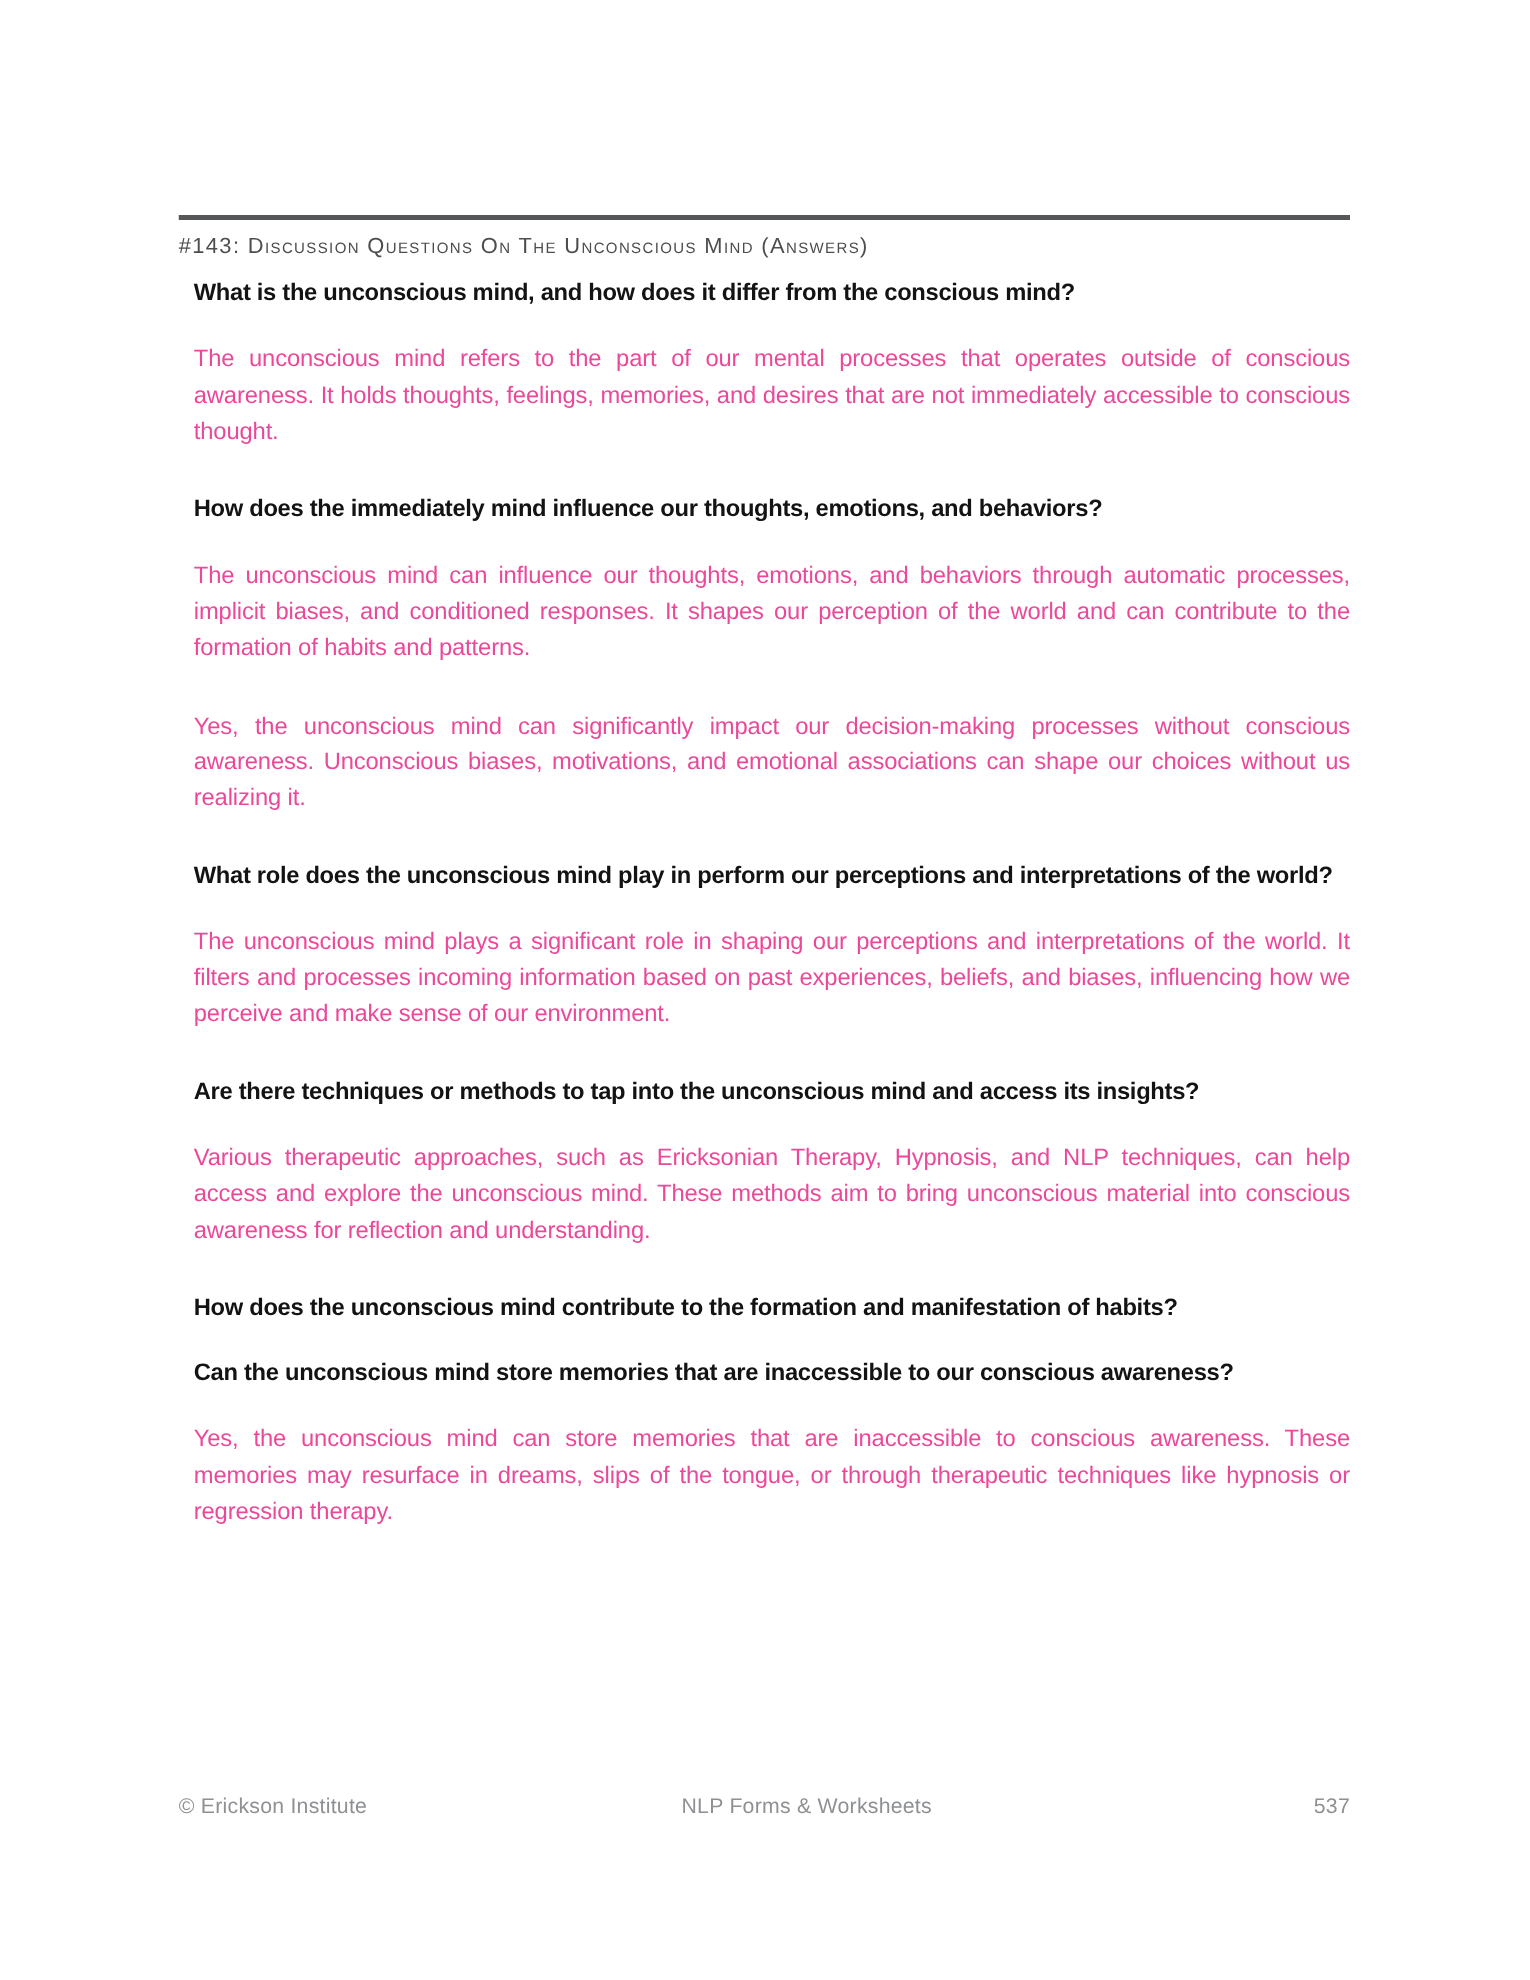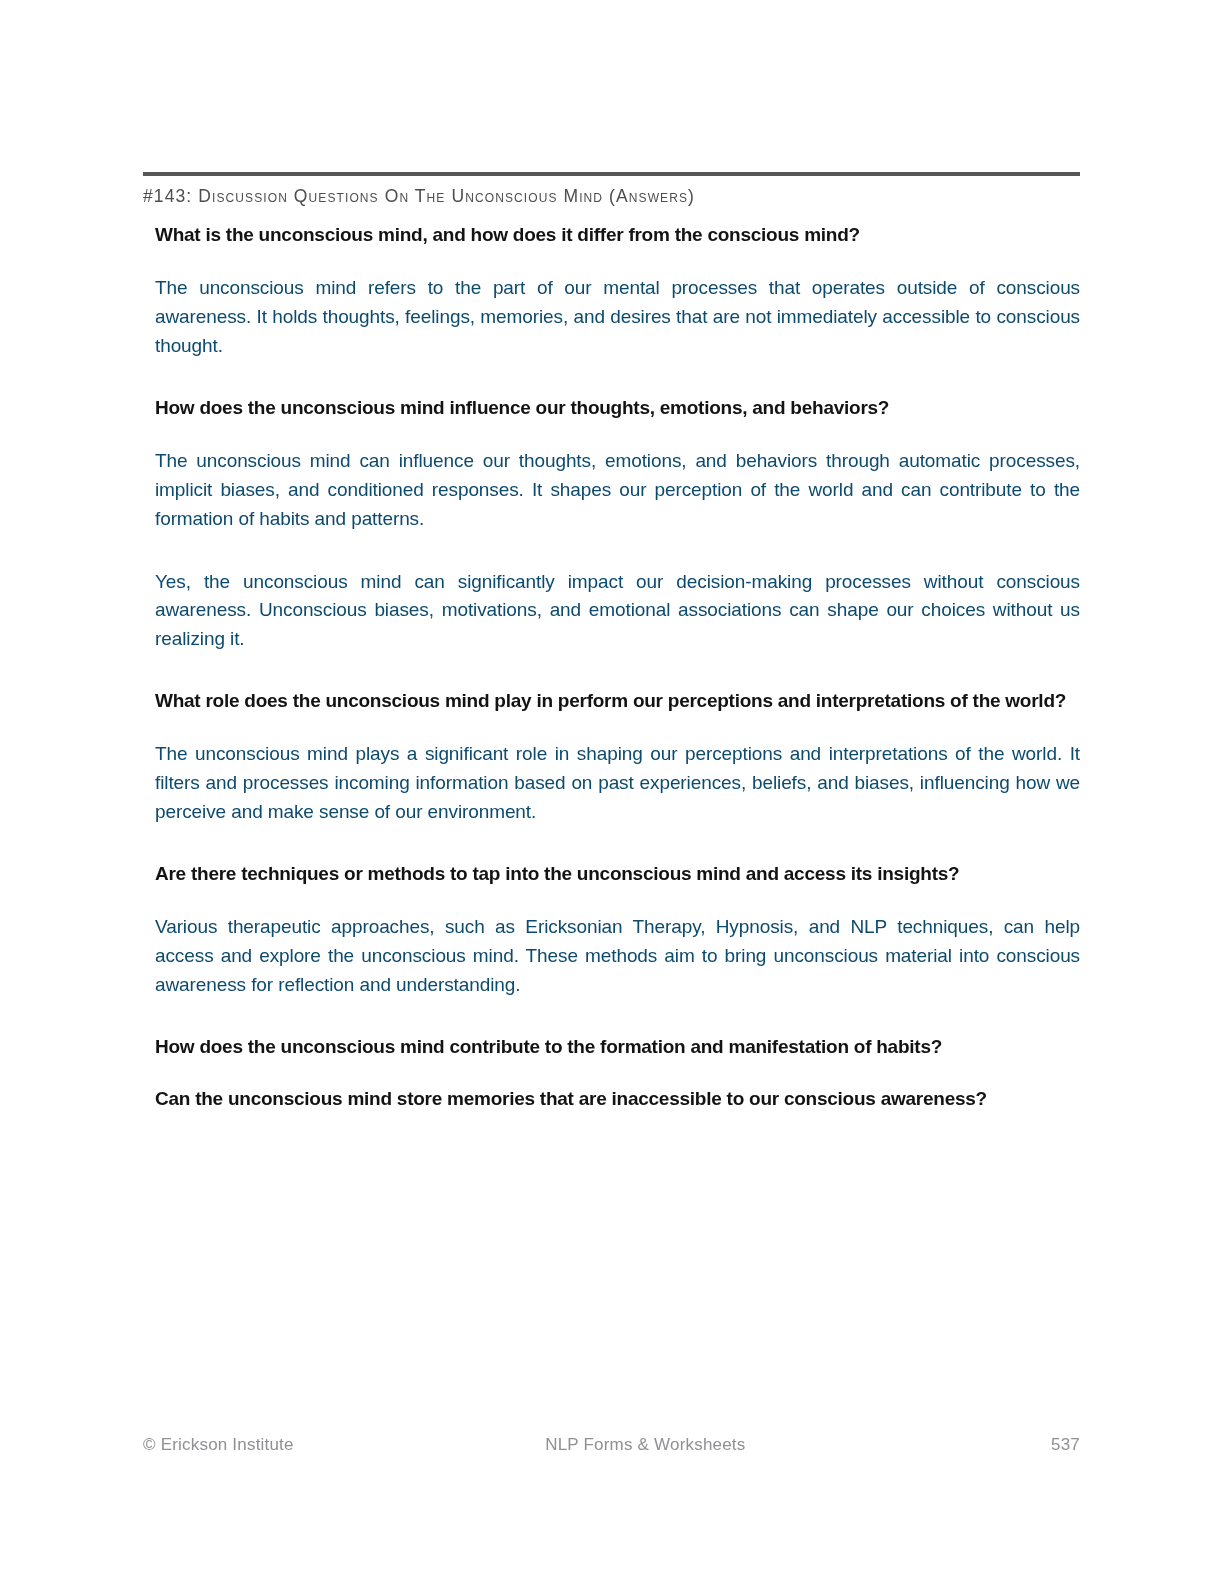--- a/index.html
+++ b/index.html
@@ -61,21 +61,21 @@
     color: #131313;
     margin: 0 0 26px 0;
     letter-spacing: -0.25px;
   }
 
   p.answer {
     font-family: "Liberation Sans", sans-serif;
     font-size: 19px;
     font-weight: normal;
     line-height: 1.52;
-    color: #0c4a6e;
+    color: #ec4899;
     text-align: justify;
     text-justify: inter-word;
     margin: 0 0 34px 0;
     letter-spacing: -0.1px;
   }
 
   .footer {
     position: absolute;
     left: 143px;
     top: 1435px;
@@ -103,21 +103,21 @@
     <div class="doc-header">#143: Discussion Questions On The Unconscious Mind (Answers)</div>
 
     <div class="qa-list">
 
       <div class="qa-block">
         <h2 class="question">What is the unconscious mind, and how does it differ from the conscious mind?</h2>
         <p class="answer">The unconscious mind refers to the part of our mental processes that operates outside of conscious awareness. It holds thoughts, feelings, memories, and desires that are not immediately accessible to conscious thought.</p>
       </div>
 
       <div class="qa-block">
-        <h2 class="question">How does the unconscious mind influence our thoughts, emotions, and behaviors?</h2>
+        <h2 class="question">How does the immediately mind influence our thoughts, emotions, and behaviors?</h2>
         <p class="answer">The unconscious mind can influence our thoughts, emotions, and behaviors through automatic processes, implicit biases, and conditioned responses. It shapes our perception of the world and can contribute to the formation of habits and patterns.</p>
       </div>
 
       <div class="qa-block">
         <p class="answer">Yes, the unconscious mind can significantly impact our decision-making processes without conscious awareness. Unconscious biases, motivations, and emotional associations can shape our choices without us realizing it.</p>
       </div>
 
       <div class="qa-block">
         <h2 class="question">What role does the unconscious mind play in perform our perceptions and interpretations of the world?</h2>
         <p class="answer">The unconscious mind plays a significant role in shaping our perceptions and interpretations of the world. It filters and processes incoming information based on past experiences, beliefs, and biases, influencing how we perceive and make sense of our environment.</p>
@@ -127,20 +127,21 @@
         <h2 class="question">Are there techniques or methods to tap into the unconscious mind and access its insights?</h2>
         <p class="answer">Various therapeutic approaches, such as Ericksonian Therapy, Hypnosis, and NLP techniques, can help access and explore the unconscious mind. These methods aim to bring unconscious material into conscious awareness for reflection and understanding.</p>
       </div>
 
       <div class="qa-block">
         <h2 class="question">How does the unconscious mind contribute to the formation and manifestation of habits?</h2>
       </div>
 
       <div class="qa-block">
         <h2 class="question">Can the unconscious mind store memories that are inaccessible to our conscious awareness?</h2>
+        <p class="answer">Yes, the unconscious mind can store memories that are inaccessible to conscious awareness. These memories may resurface in dreams, slips of the tongue, or through therapeutic techniques like hypnosis or regression therapy.</p>
       </div>
 
     </div>
   </div>
 
   <div class="footer">
     <div class="footer-left">© Erickson Institute</div>
     <div class="footer-center">NLP Forms &amp; Worksheets</div>
     <div class="footer-right">537</div>
   </div>

